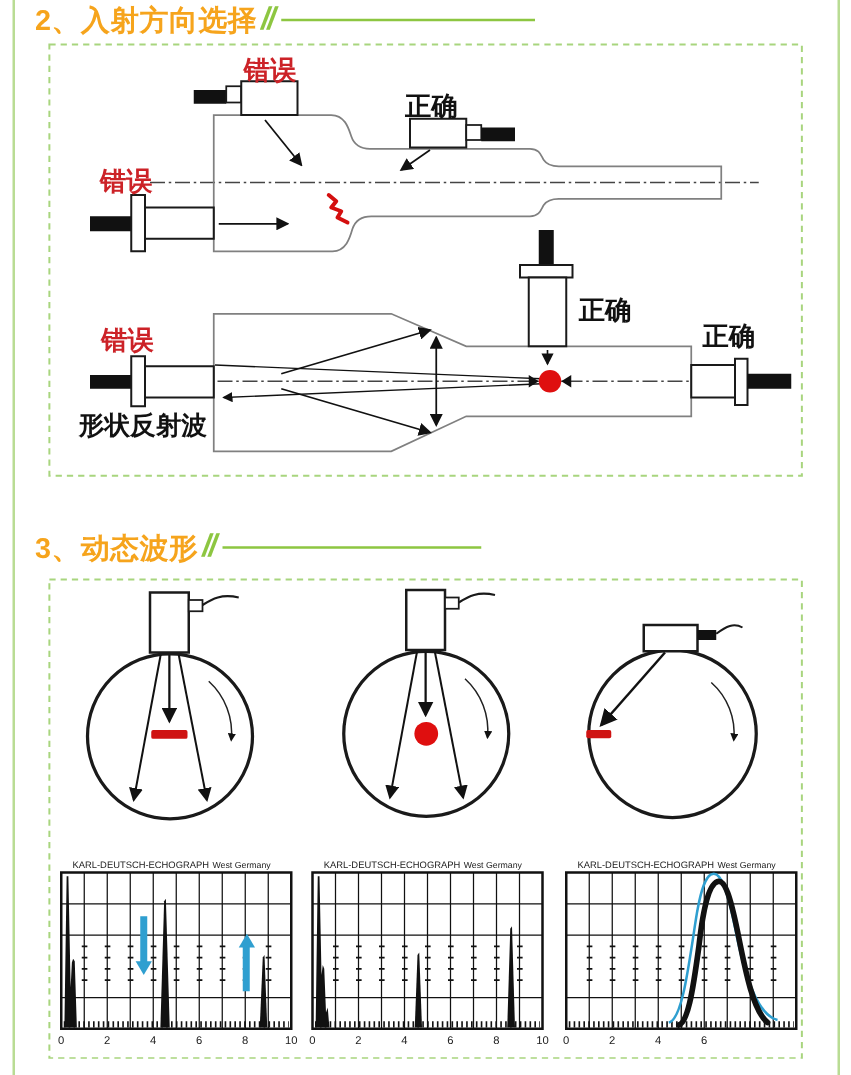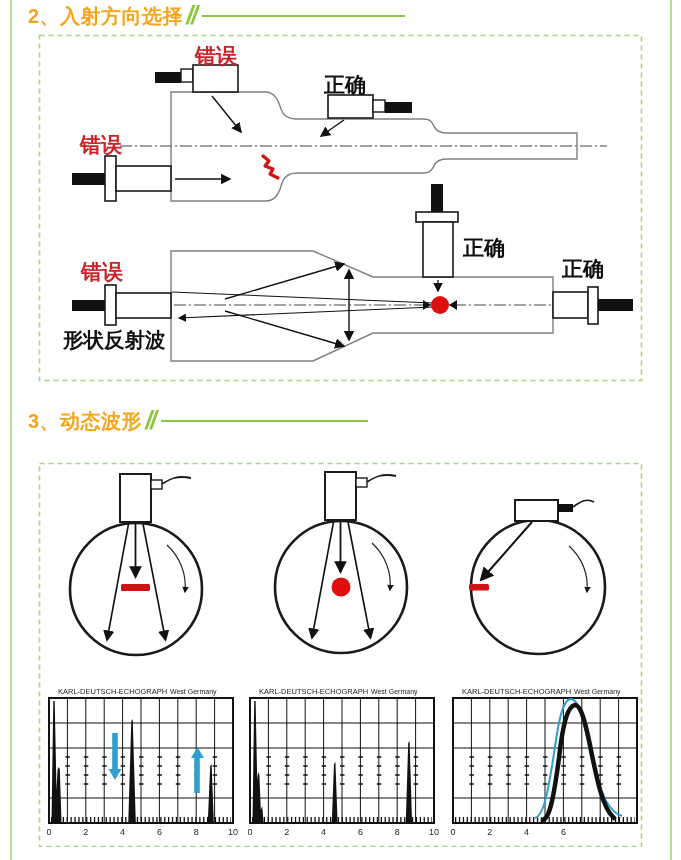--- a/index.html
+++ b/index.html
@@ -1,21 +1,21 @@
 <!DOCTYPE html>
 <html><head>
 <meta charset="utf-8">
 <style>
   html,body{margin:0;padding:0;background:#ffffff;}
   .page{position:relative;width:681px;height:860px;background:#ffffff;overflow:hidden;
         font-family:"Liberation Sans", sans-serif;}
   .edge{position:absolute;top:0;width:2px;height:860px;background:#b9dc94;}
   .edge.left{left:10px;} .edge.right{left:670px;}
   .section-heading{position:absolute;left:28px;display:flex;align-items:center;height:26px;}
-  .section-heading .txt{color:#f6a41c;font-weight:bold;font-size:20px;letter-spacing:.5px;white-space:nowrap;}
+  .section-heading .txt{color:#f6a41c;font-weight:bold;font-size:23px;letter-spacing:.5px;white-space:nowrap;}
   .section-heading .slashes{color:#8dc641;font-weight:bold;font-style:italic;
         font-size:25px;letter-spacing:-2px;margin:0 6px 0 3px;transform:translateY(-1px);}
   .section-heading .rule{height:2px;background:#8dc641;}
   .h2 .rule{width:203px;} .h3 .rule{width:207px;}
   svg{position:absolute;display:block;}
   svg text{font-family:"Liberation Sans", sans-serif;}
   .cn{font-size:21px;font-weight:600;}
   .cn.red{fill:#cc2227;} .cn.blk{fill:#111111;}
   .scopehdr{font-size:7.5px;fill:#222222;}
   .scopehdr2{font-size:7px;fill:#222222;}
@@ -111,21 +111,21 @@
 
       <g>
         <rect x="553" y="292" width="35" height="26" fill="#fff" stroke="#1a1a1a" stroke-width="1.6"></rect>
         <rect x="588" y="287" width="10" height="37" fill="#fff" stroke="#1a1a1a" stroke-width="1.6"></rect>
         <rect x="598" y="299" width="35" height="12" fill="#111"></rect>
       </g>
       <text class="cn blk" x="583" y="276" text-anchor="middle">正确</text>
     </g>
   </svg>
 
-  <div class="section-heading h3" style="top:408px;">
+  <div class="section-heading h3" style="top:425px;">
     <span class="txt">3、动态波形</span>
     <span class="slashes">//</span>
     <span class="rule"></span>
   </div>
 
   <svg style="left:38px;top:462px;" width="605" height="385" viewBox="38 462 605 385">
     <defs>
       <marker id="ah2" viewBox="0 0 10 10" refX="8.5" refY="5" markerWidth="7" markerHeight="7" orient="auto-start-reverse">
         <path d="M0,0 L10,5 L0,10 Z" fill="#111"></path>
       </marker>

